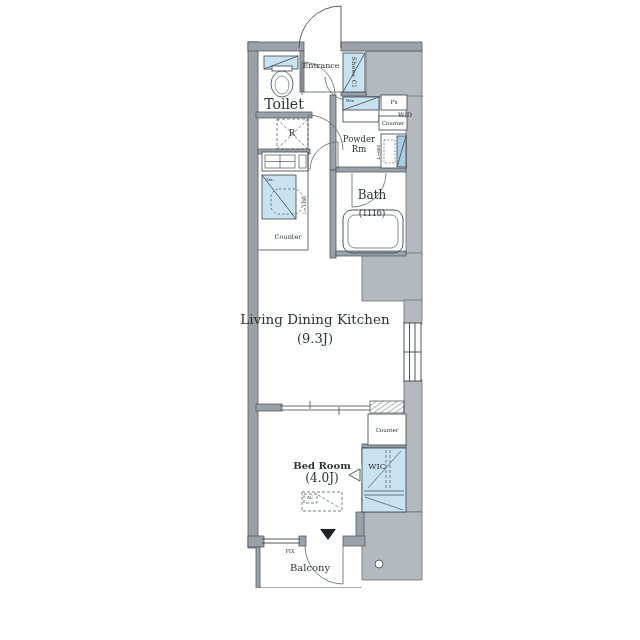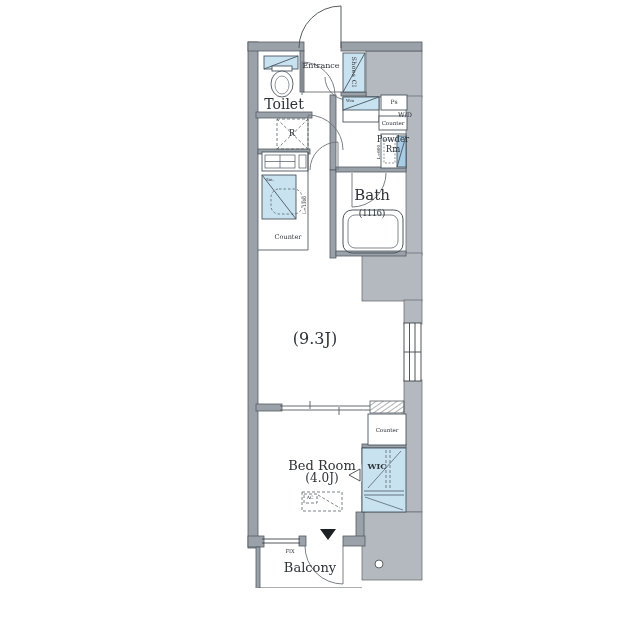--- a/index.html
+++ b/index.html
@@ -192,31 +192,32 @@
   </g>
 </svg>
 
 <div class="lb" style="left:321px;top:66px;font-size:8px;">Entrance</div>
 <div class="lb vert" style="left:354px;top:72px;font-size:6px;">Shoes Cl</div>
 <div class="lb" style="left:284px;top:104px;font-size:14px;">Toilet</div>
 <div class="lb" style="left:350px;top:101px;font-size:4px;">Wm</div>
 <div class="lb" style="left:361px;top:116px;font-size:6.5px;margin-left:44px;">W/D</div>
 <div class="lb" style="left:394px;top:102px;font-size:6px;">Ps</div>
 <div class="lb" style="left:393px;top:123px;font-size:5.5px;">Counter</div>
-<div class="lb wrap" style="left:359px;top:145px;font-size:8.5px;width:46px;margin-left:34px;">Powder Rm</div>
+<div class="lb wrap" style="left:359px;top:145px;font-size:8.5px;width:46px;">Powder Rm</div>
 <div class="lb rot" style="left:379px;top:152px;font-size:4.2px;">L=600</div>
-<div class="lb" style="left:372px;top:196px;font-size:15px;">Bath</div>
+<div class="lb" style="left:372px;top:196px;font-size:12px;">Bath</div>
 <div class="lb" style="left:372px;top:213px;font-size:10px;font-family:Liberation Serif, serif;">(1116)</div>
 <div class="lb" style="left:292px;top:134px;font-size:8.5px;">R</div>
 <div class="lb" style="left:270px;top:180px;font-size:4px;">Sin.</div>
 <div class="lb" style="left:288px;top:238px;font-size:6.5px;">Counter</div>
 <div class="lb rot" style="left:305px;top:205px;font-size:4.5px;">L=1300</div>
-<div class="lb" style="left:315px;top:339px;font-size:16px;">(9.3J)</div>
-<div class="lb" style="left:322px;top:466px;font-size:13px;">Bed Room</div>
+<div class="lb" style="left:315px;top:320px;font-size:13.5px;">Living Dining Kitchen</div>
+<div class="lb" style="left:315px;top:339px;font-size:13px;">(9.3J)</div>
+<div class="lb" style="left:322px;top:466px;font-size:10px;font-weight:bold;">Bed Room</div>
 <div class="lb" style="left:322px;top:479px;font-size:12px;">(4.0J)</div>
-<div class="lb" style="left:377px;top:467px;font-size:8px;font-weight:bold;">WIC</div>
+<div class="lb" style="left:377px;top:467px;font-size:8px;">WIC</div>
 <div class="lb" style="left:387px;top:430px;font-size:5.5px;">Counter</div>
 <div class="lb" style="left:310px;top:498px;font-size:4.5px;">AC</div>
 <div class="lb" style="left:290px;top:552px;font-size:5px;">FIX</div>
-<div class="lb" style="left:310px;top:568px;font-size:13px;">Balcony</div>
+<div class="lb" style="left:310px;top:568px;font-size:10px;">Balcony</div>
 <div class="lb north" style="left:125px;top:597px;font-size:11px;">N</div>
 
 </div>
 
 </body></html>

